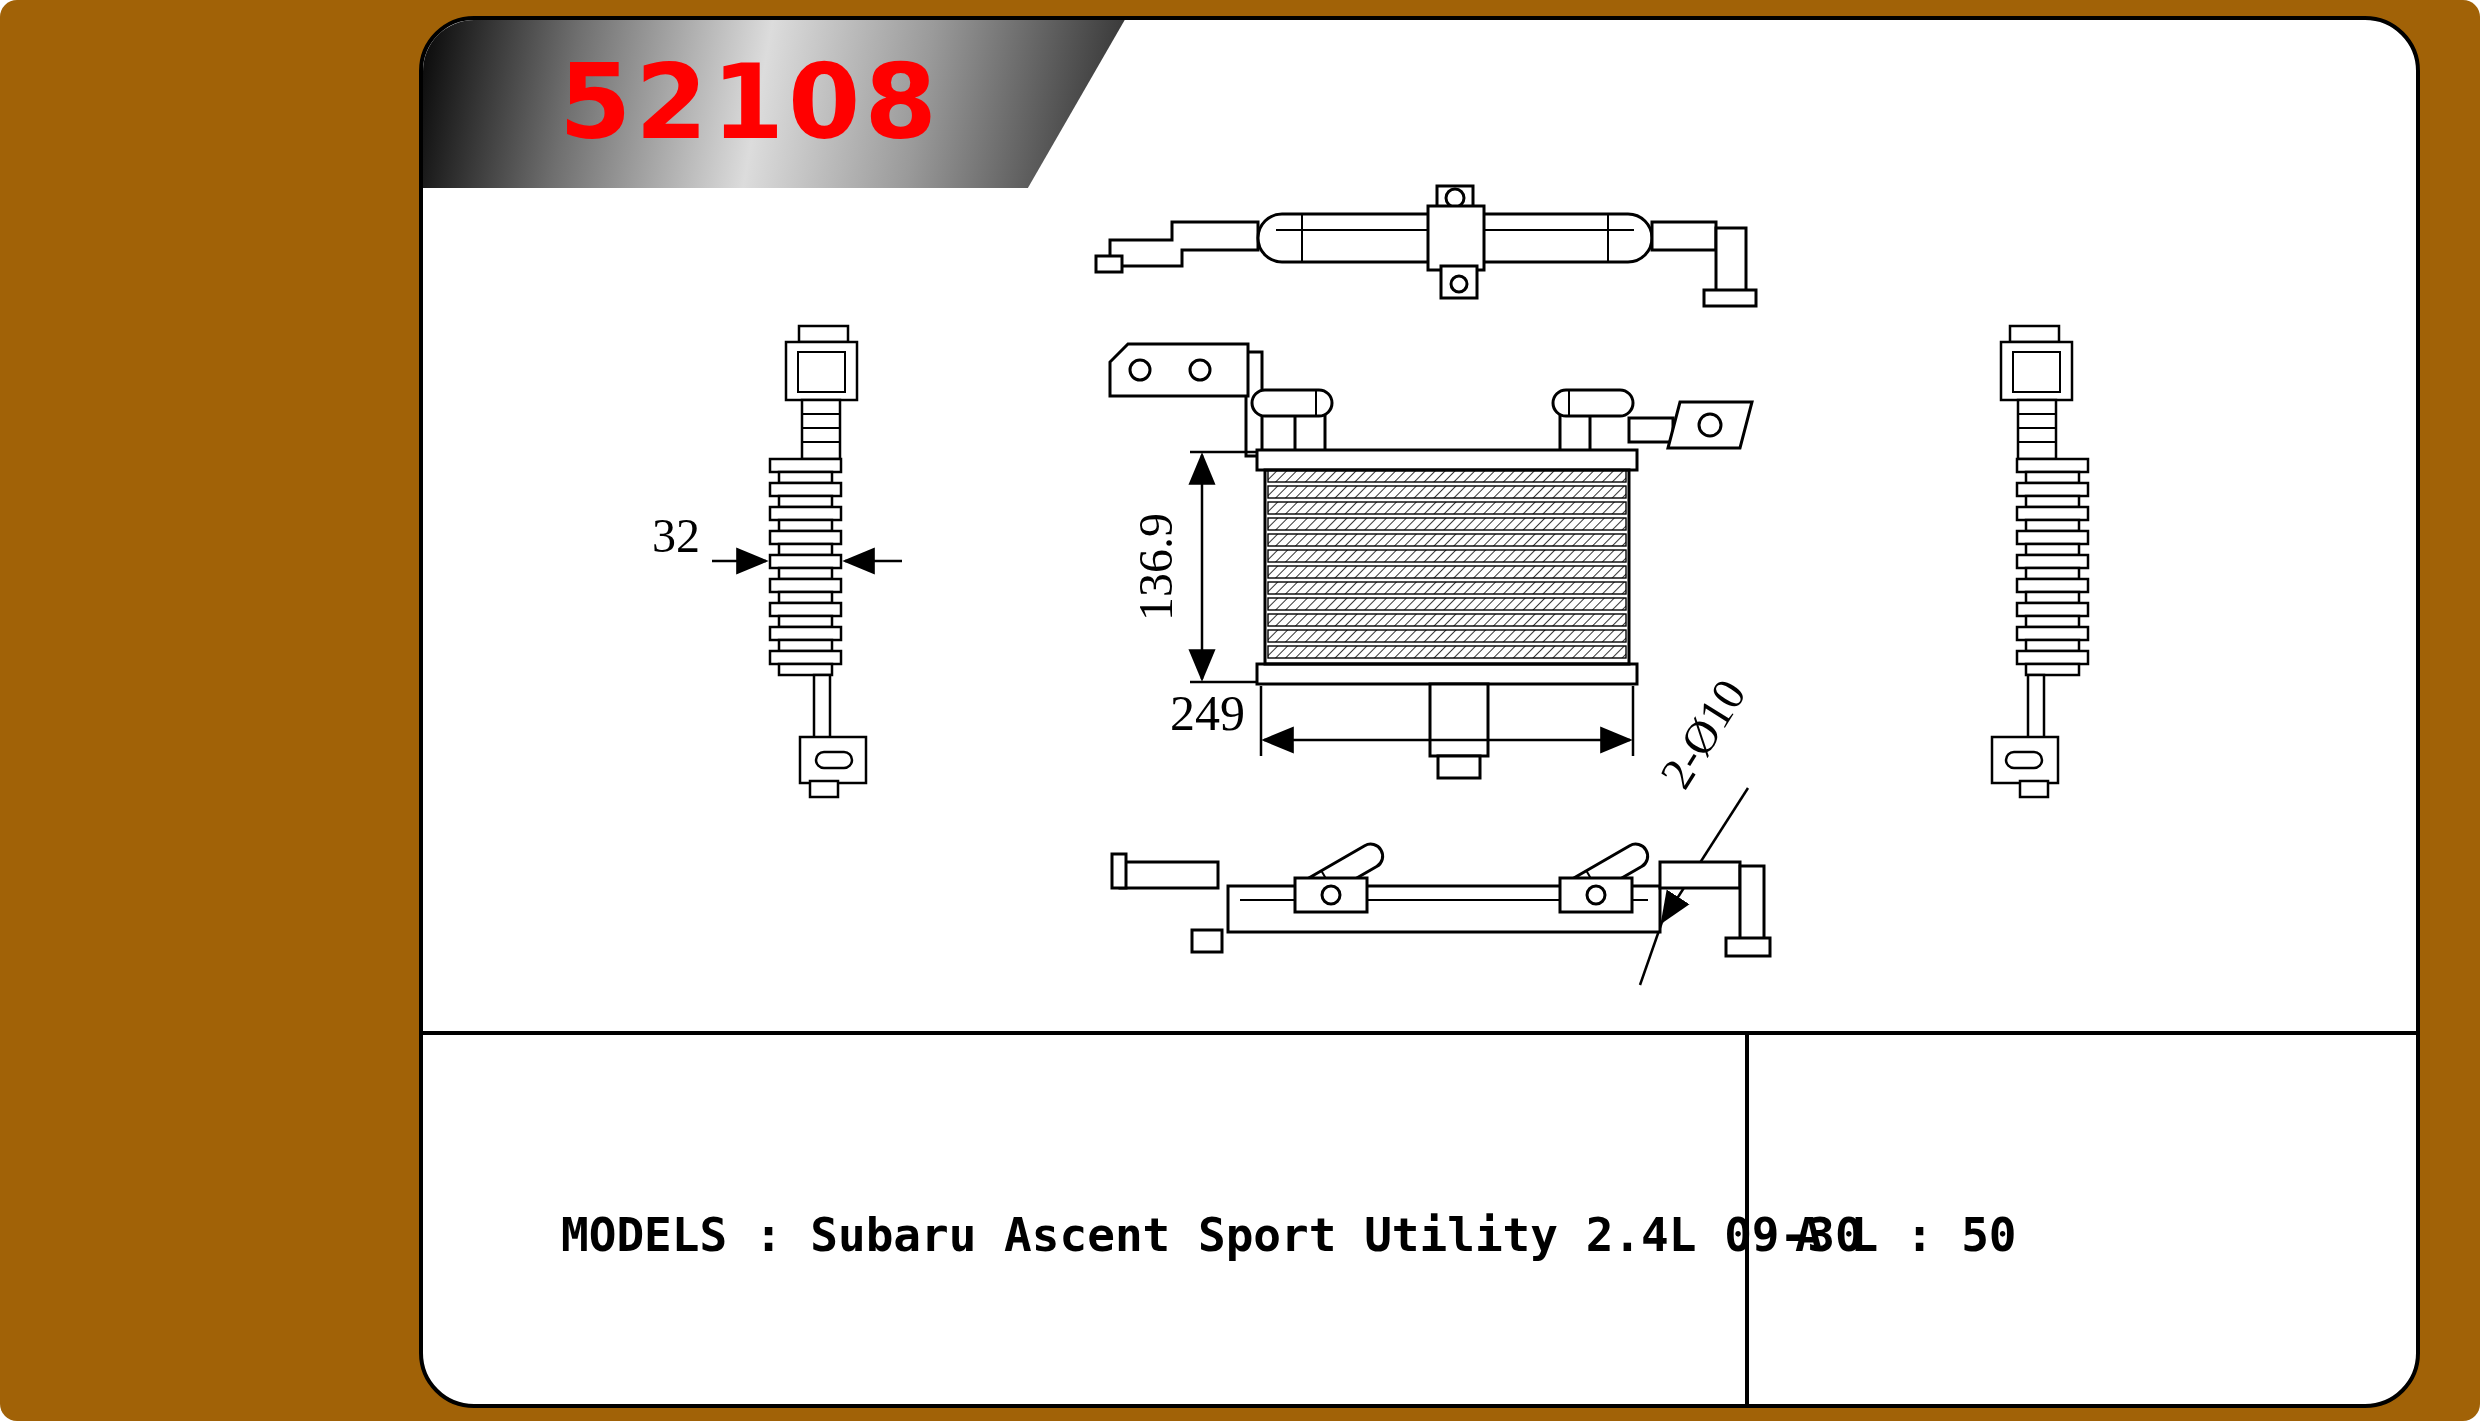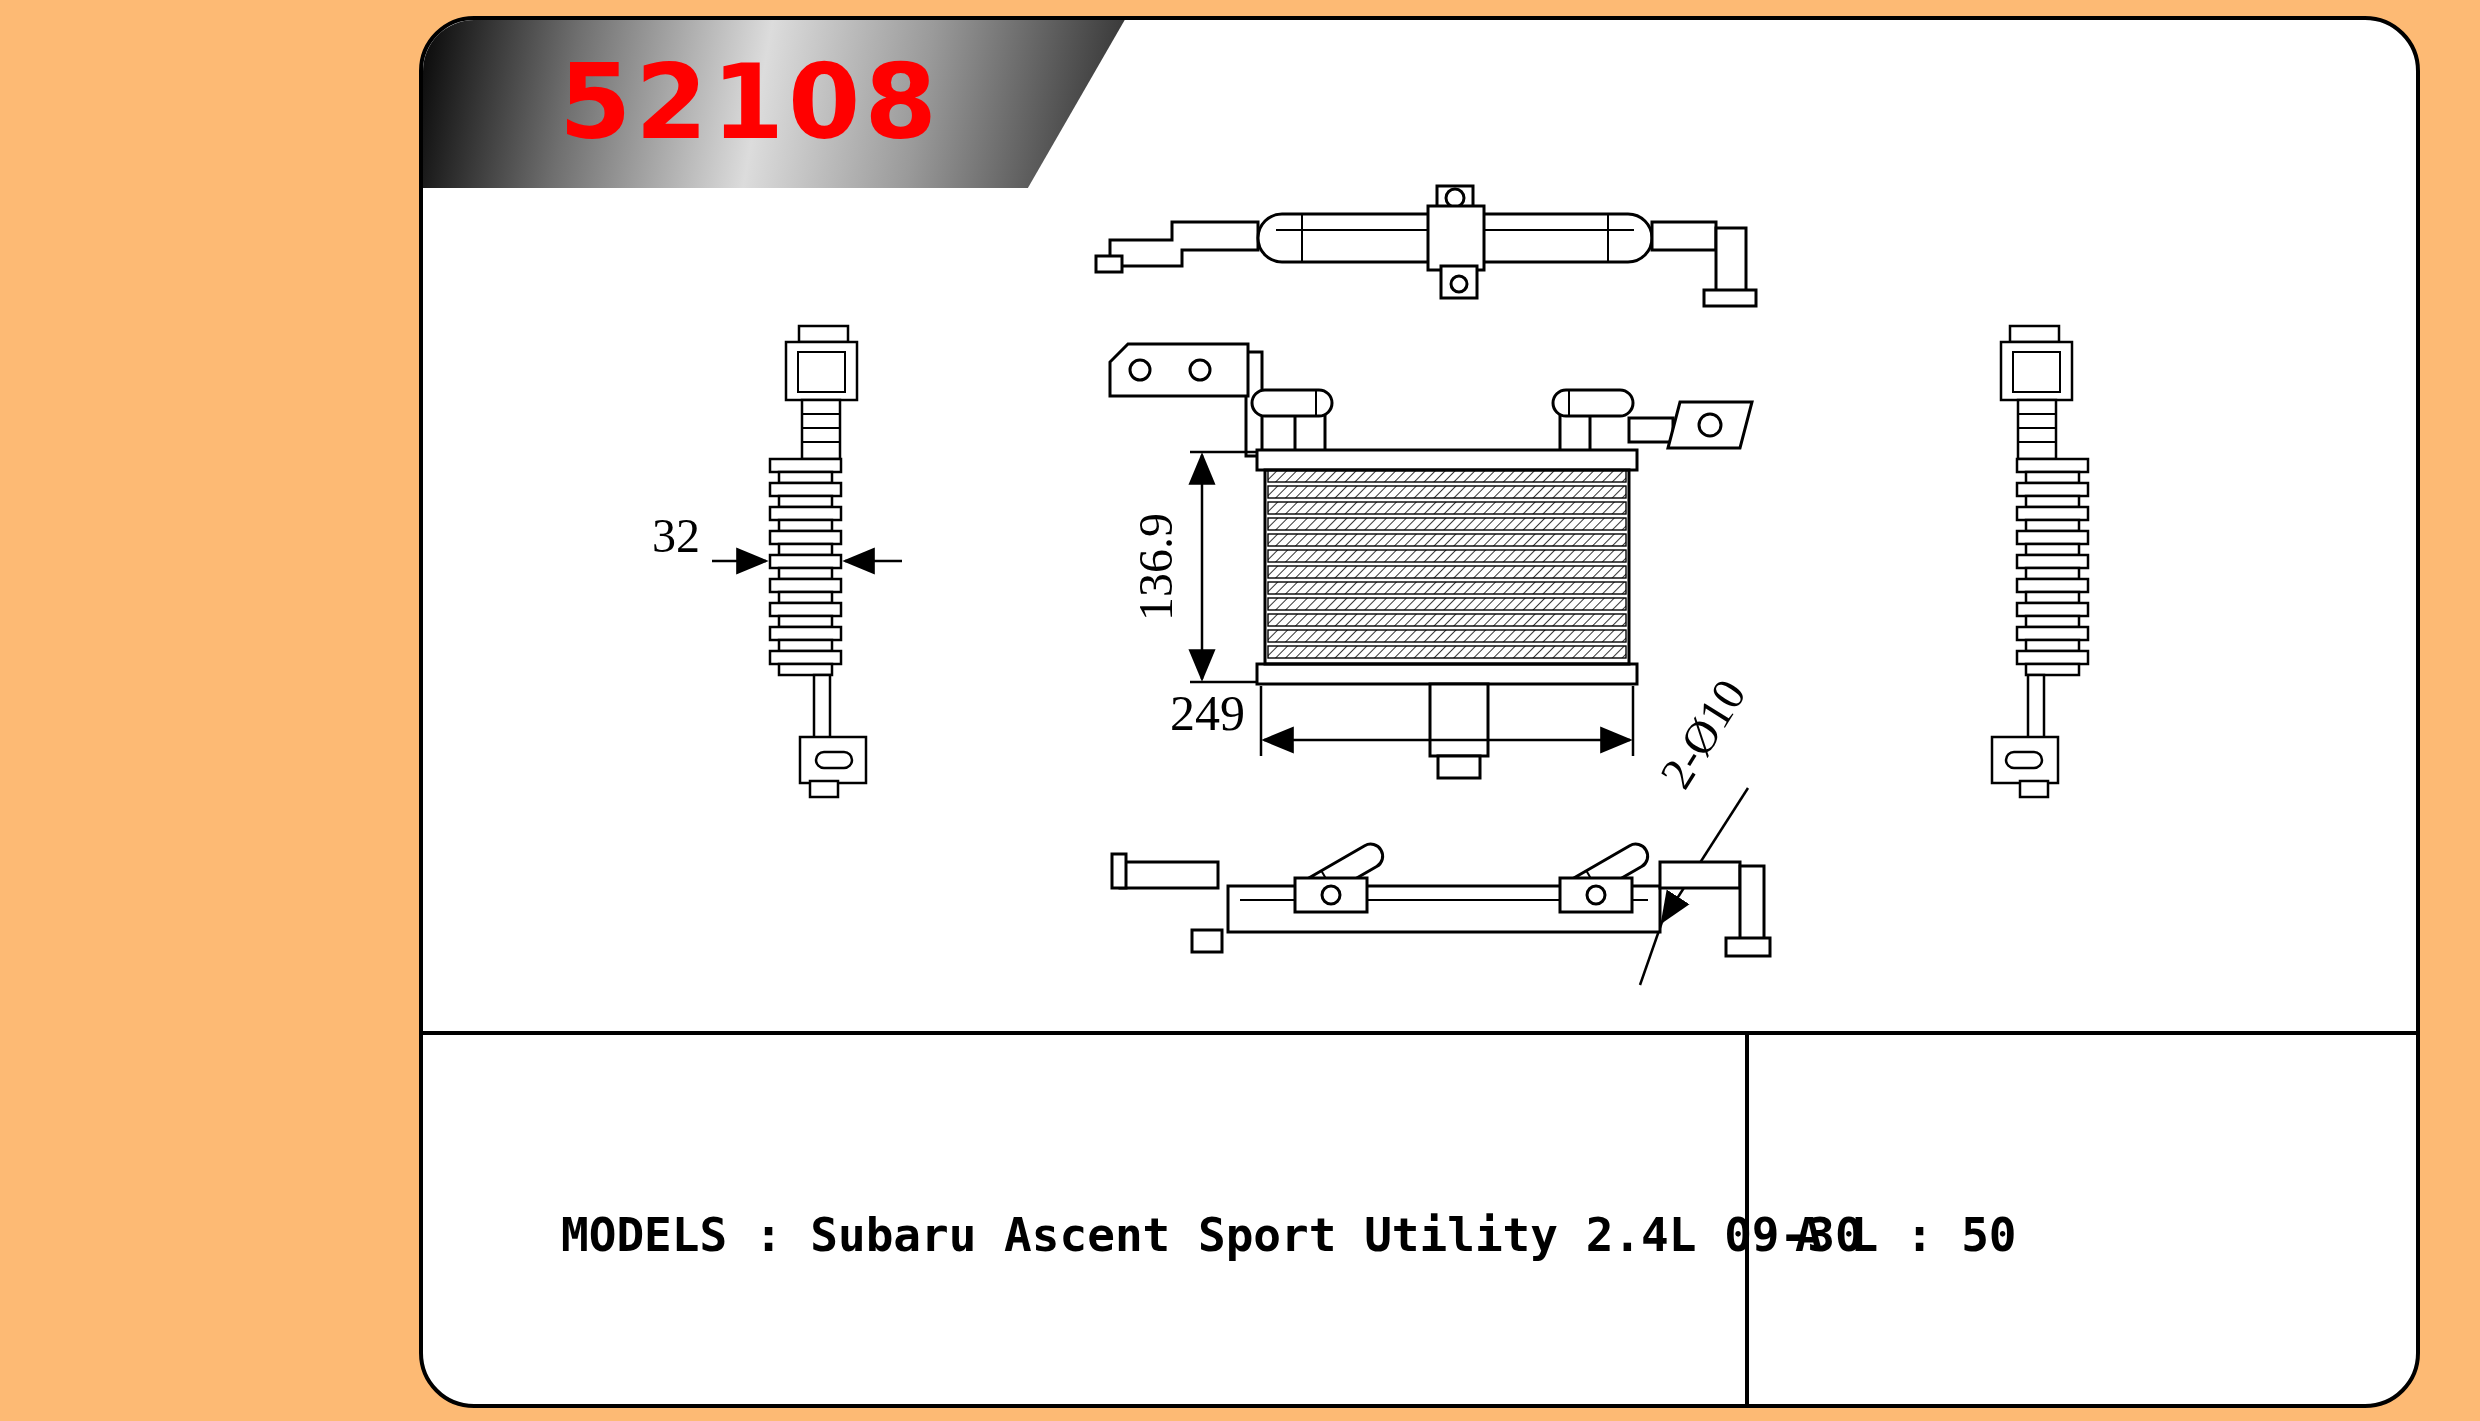--- a/index.html
+++ b/index.html
@@ -1,17 +1,17 @@
 <!DOCTYPE html>
 <html><head>
 <meta charset="utf-8">
 <style>
   html,body{margin:0;padding:0;background:#fff;}
-  .page{position:relative;width:2480px;height:1421px;background:#fdba74;overflow:hidden;
-        font-family:"DejaVu Sans Mono","Liberation Mono",monospace;}
+  .page{position:relative;width:2480px;height:1421px;background:#a16207;overflow:hidden;
+        font-family:"DejaVu Sans Mono","Liberation Mono",monospace;border-radius:17px;}
   .sheet{position:absolute;left:419px;top:16px;width:2001px;height:1392px;
          border:4px solid #000;border-radius:55px;box-sizing:border-box;overflow:hidden;background:#fff;}
   .banner{position:absolute;left:-4px;top:-4px;width:708px;height:172px;
           clip-path:polygon(0 0,100% 0,86% 100%,0 100%);
           background:linear-gradient(100deg,#050505 0%,#6f6f6f 22%,#dcdcdc 48%,#9a9a9a 70%,#2b2b2b 100%);}
   .part-no{display:block;margin-left:140px;line-height:172px;
            font-family:"DejaVu Sans","Liberation Sans",sans-serif;
            font-weight:700;font-size:104px;color:#ff0000;letter-spacing:4px;}
   .divider-h{position:absolute;left:0;right:0;top:1011px;height:4px;background:#000;}
   .divider-v{position:absolute;left:1322px;top:1011px;bottom:0;width:4px;background:#000;}

